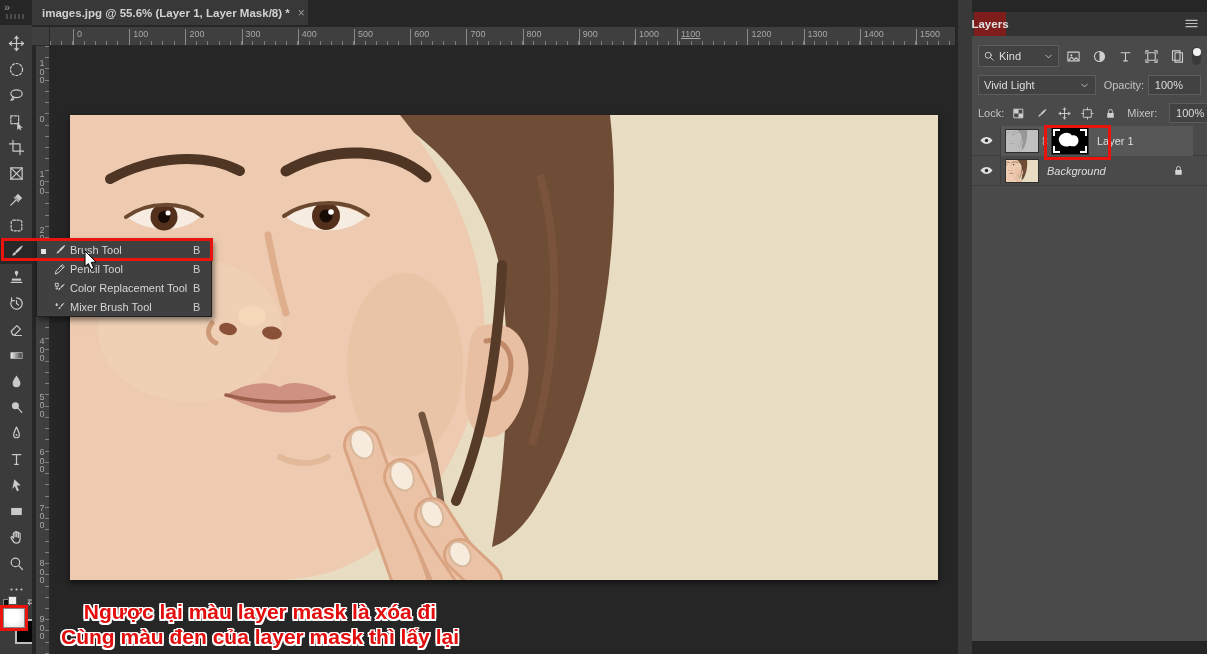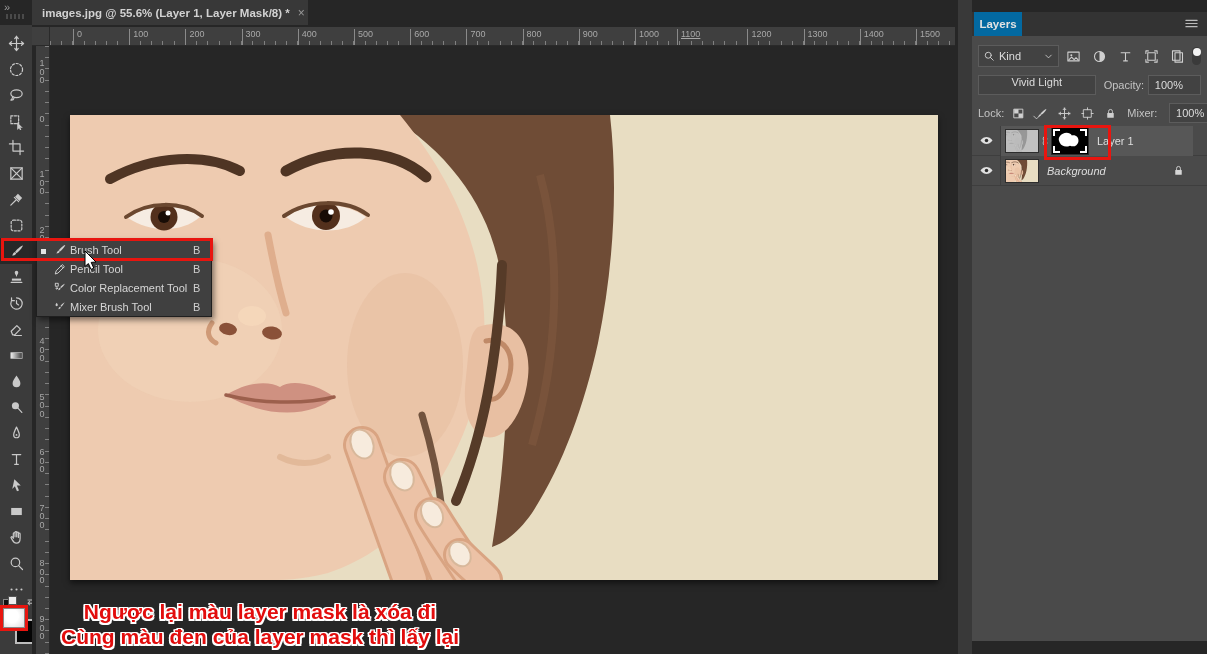--- a/index.html
+++ b/index.html
@@ -70,37 +70,37 @@
      text-shadow:-1.5px -1.5px 0 #fff, 1.5px -1.5px 0 #fff, -1.5px 1.5px 0 #fff, 1.5px 1.5px 0 #fff,
                  0 -1.5px 0 #fff, 0 1.5px 0 #fff, -1.5px 0 0 #fff, 1.5px 0 0 #fff; }
 
   
   #cursor { left:84px; top:250px; z-index:60; }
 
   
   #dock-strip { left:958px; top:0; width:14px; height:654px; background:#393939; }
   #panel { left:972px; top:0; width:235px; height:654px; background:#262626; }
   #panel-tabrow { position:absolute; left:0; top:12px; width:235px; height:24px; background:#333333; }
-  #layers-tab { position:absolute; left:2px; top:0; width:48px; height:24px; background:#0369a1;
+  #layers-tab { position:absolute; left:2px; top:0; width:32px; height:24px; background:#7f1d1d;
       display:flex; align-items:center; justify-content:center; font-weight:bold; color:#e2e2e2; font-size:11.5px; }
   #panel-menu-icon { position:absolute; right:8px; top:4px; color:#bbb; }
   #panel-body { position:absolute; left:0; top:36px; width:235px; height:605px; background:#4a4a4a; }
 
   .prow { position:absolute; left:0; width:235px; display:flex; align-items:center; }
   #filter-row { top:8px; height:24px; padding:0 6px; gap:7px; }
   #kind-box { width:88px; height:22px; background:#424242; border:1px solid #5c5c5c;
       display:flex; align-items:center; gap:4px; padding:0 4px; color:#ddd; }
   #kind-box .sp { flex:1; }
   .ficon { color:#d0d0d0; }
   #filter-toggle { width:10px; height:18px; background:#3a3a3a; border-radius:5px; position:relative; }
   #filter-toggle i { position:absolute; left:1px; top:1px; width:8px; height:8px; border-radius:50%; background:#f2f2f2; }
 
   #blend-row { top:38px; height:22px; padding:0 6px; }
   #blend-select { width:126px; height:20px; background:#424242; border:1px solid #5c5c5c;
-      display:flex; align-items:center; padding:0 5px; gap:12px; color:#ddd;flex-direction:column; }
+      display:flex; align-items:center; padding:0 5px; gap:12px; color:#ddd; }
   #blend-select .sp { flex:1; }
   .plabel { color:#c3c3c3; }
   #opacity-label { margin-left:8px; }
   .valbox { height:20px; background:#424242; border:1px solid #5c5c5c; display:flex; align-items:center; }
   .valbox .v { width:38px; text-align:right; padding-right:4px; color:#ddd; }
   .valbox .ch { width:13px; border-left:1px solid #5c5c5c; display:flex; justify-content:center; color:#bbb; }
 
   #lock-row { top:66px; height:22px; padding:0 6px; gap:8px; }
   #lock-row .licon { color:#d0d0d0; }
   #fill-label { margin-left:2px; }

